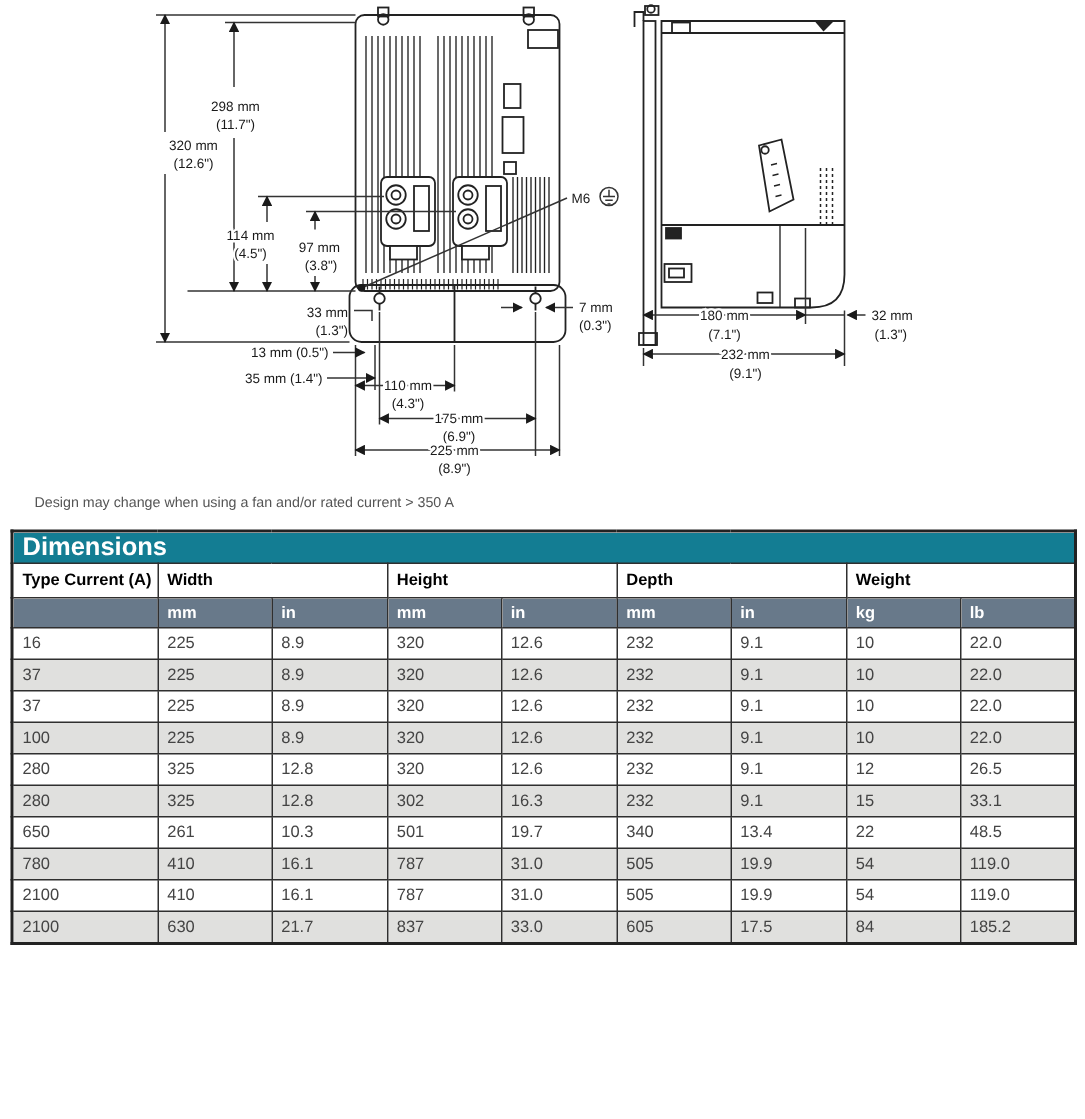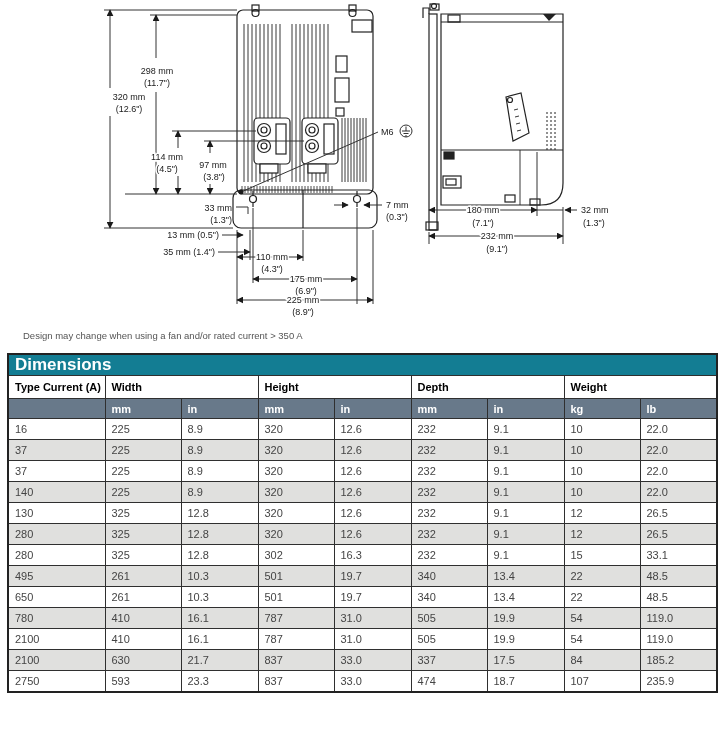--- a/index.html
+++ b/index.html
@@ -292,40 +292,29 @@
           <td>225</td>
           <td>8.9</td>
           <td>320</td>
           <td>12.6</td>
           <td>232</td>
           <td>9.1</td>
           <td>10</td>
           <td>22.0</td>
         </tr>
         <tr>
-          <td>140</td>
+          <td>100</td>
           <td>225</td>
           <td>8.9</td>
           <td>320</td>
           <td>12.6</td>
           <td>232</td>
           <td>9.1</td>
           <td>10</td>
           <td>22.0</td>
-        </tr>
-        <tr>
-          <td>130</td>
-          <td>325</td>
-          <td>12.8</td>
-          <td>320</td>
-          <td>12.6</td>
-          <td>232</td>
-          <td>9.1</td>
-          <td>12</td>
-          <td>26.5</td>
         </tr>
         <tr>
           <td>280</td>
           <td>325</td>
           <td>12.8</td>
           <td>320</td>
           <td>12.6</td>
           <td>232</td>
           <td>9.1</td>
           <td>12</td>
@@ -334,31 +323,20 @@
         <tr>
           <td>280</td>
           <td>325</td>
           <td>12.8</td>
           <td>302</td>
           <td>16.3</td>
           <td>232</td>
           <td>9.1</td>
           <td>15</td>
           <td>33.1</td>
-        </tr>
-        <tr>
-          <td>495</td>
-          <td>261</td>
-          <td>10.3</td>
-          <td>501</td>
-          <td>19.7</td>
-          <td>340</td>
-          <td>13.4</td>
-          <td>22</td>
-          <td>48.5</td>
         </tr>
         <tr>
           <td>650</td>
           <td>261</td>
           <td>10.3</td>
           <td>501</td>
           <td>19.7</td>
           <td>340</td>
           <td>13.4</td>
           <td>22</td>
@@ -385,31 +363,20 @@
           <td>19.9</td>
           <td>54</td>
           <td>119.0</td>
         </tr>
         <tr>
           <td>2100</td>
           <td>630</td>
           <td>21.7</td>
           <td>837</td>
           <td>33.0</td>
-          <td>337</td>
+          <td>605</td>
           <td>17.5</td>
           <td>84</td>
           <td>185.2</td>
         </tr>
-        <tr>
-          <td>2750</td>
-          <td>593</td>
-          <td>23.3</td>
-          <td>837</td>
-          <td>33.0</td>
-          <td>474</td>
-          <td>18.7</td>
-          <td>107</td>
-          <td>235.9</td>
-        </tr>
       </tbody>
   </table>
 </div>
 
 </body></html>

